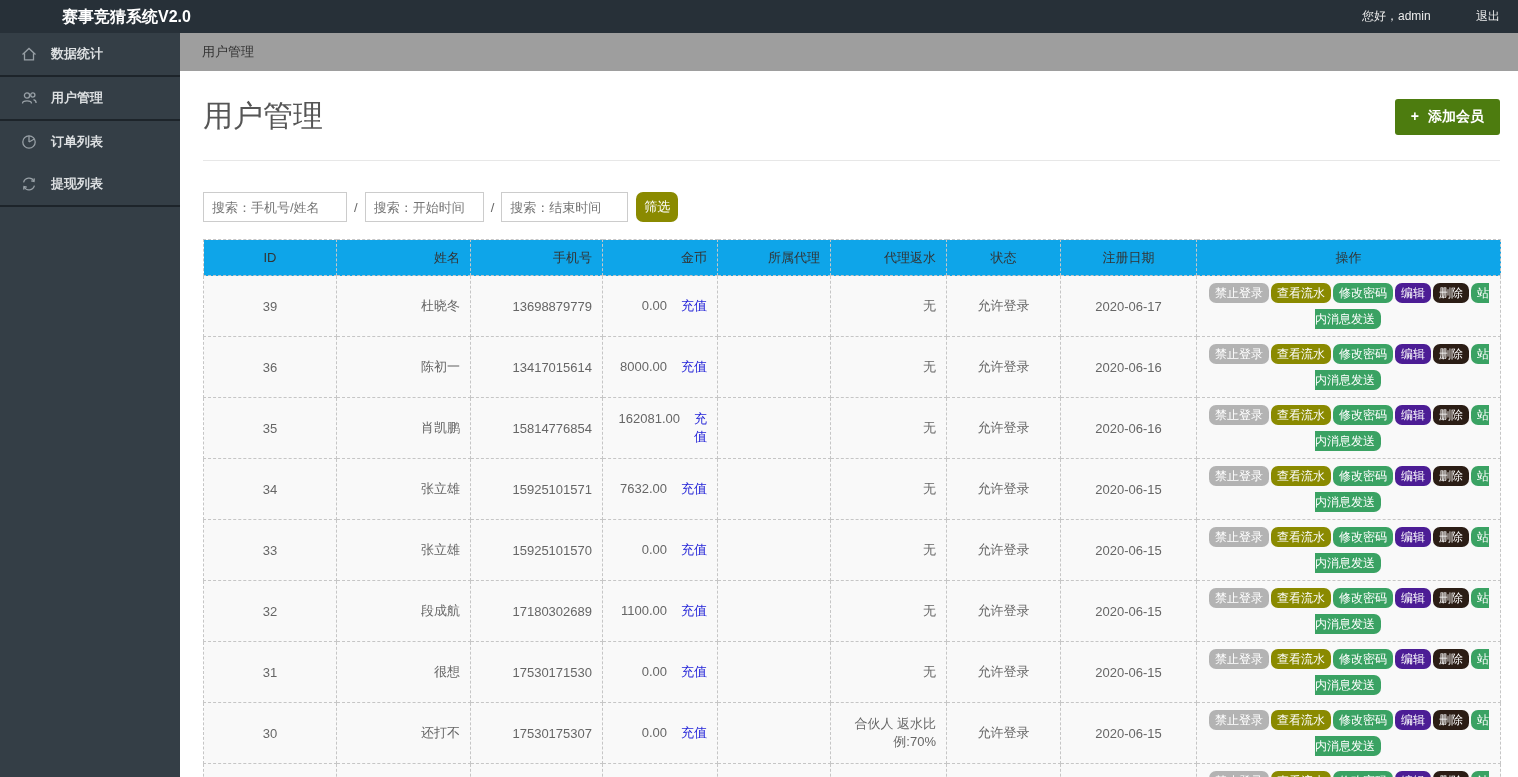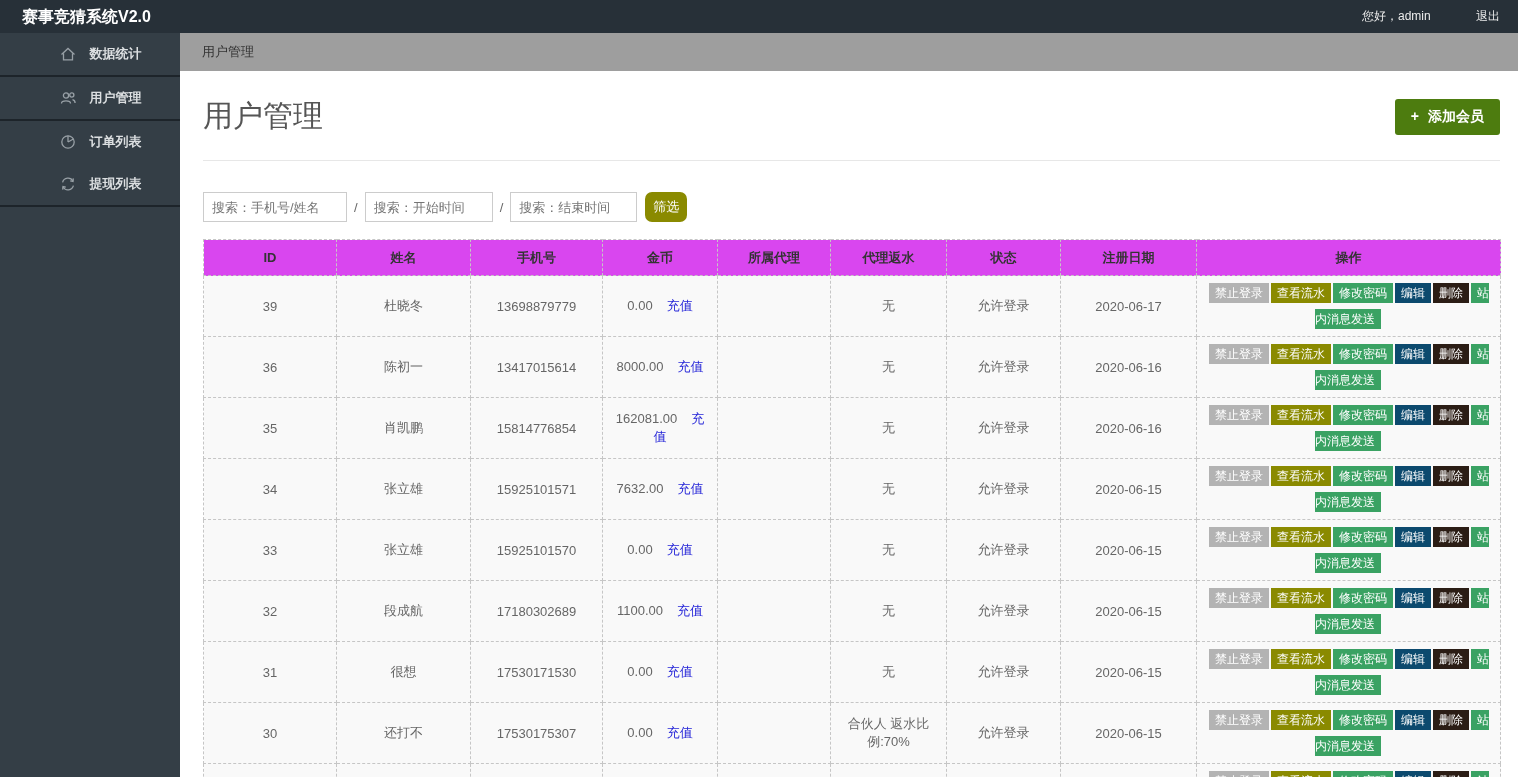--- a/index.html
+++ b/index.html
@@ -3,30 +3,30 @@
 <meta charset="utf-8">
 <style>
   * { margin:0; padding:0; box-sizing:border-box; }
   html,body { width:1518px; height:777px; overflow:hidden; background:#fff;
               font-family:"Liberation Sans", sans-serif; }
 
   
   .topbar { position:absolute; top:0; left:0; width:1518px; height:33px;
             background:#273038; z-index:5; }
   .logo { float:left; width:180px; height:33px; line-height:33px; padding-left:22px;
-          color:#fff; font-size:16px; font-weight:bold; }
+          color:#fff; font-size:16px; font-weight:bold;margin-left:40px; }
   .topbar-right { float:right; height:33px; line-height:33px; color:#ececec; font-size:12px; }
   .greeting { margin-right:42px; }
   .logout { margin-right:18px; color:#ececec; text-decoration:none; cursor:pointer; }
 
   
   .sidebar { position:absolute; top:33px; left:0; width:180px; height:744px;
              background:#343e46; }
   .nav-item { padding:12px 0 12px 20px; color:#dcdfe1; font-size:13px; font-weight:bold;
-              display:flex; align-items:center; cursor:pointer;justify-content:center; }
+              display:flex; align-items:center; cursor:pointer; }
   .nav-item.divider { border-bottom:2px solid #1d242a; }
   .nav-icon { width:18px; height:18px; margin-right:13px; display:inline-block; }
   .nav-icon svg { display:block; }
 
   
   .main { position:absolute; top:33px; left:180px; width:1338px; height:744px; background:#fff; }
   .breadcrumb-bar { height:38px; background:#9e9e9e; line-height:38px; padding-left:22px;
                     font-size:13px; color:#333; }
   .content { padding:0 18px 0 23px; }
 
@@ -34,43 +34,43 @@
   .page-title { font-size:30px; font-weight:400; color:#555; }
   .add-btn { background:#4d7c0f; color:#fff; font-size:14px; font-weight:bold;
              border:none; border-radius:3px; padding:9px 16px; cursor:pointer; }
   .add-btn .plus { font-weight:bold; margin-right:9px; }
 
   hr.rule { border:none; border-top:1px solid #e7e7e7; margin:23px 0 0; }
 
   .search-bar { display:flex; align-items:center; margin-top:31px; }
   .search-bar input { height:30px; border:1px solid #ccc; padding:0 8px; font-size:13px;
                       color:#666; outline:none; font-family:"Liberation Sans",sans-serif; }
-  .in-name { width:144px; } .in-start { width:128px; } .in-end { width:127px; }
+  .in-name { width:144px; } .in-start { width:119px; } .in-end { width:127px; }
   .slash { color:#666; font-size:13px; margin:0 7px; }
   .filter-btn { background:#8a8a00; color:#fff; font-size:13px; border:none;
                 border-radius:7px; padding:6px 8px; margin-left:8px; cursor:pointer; }
 
   
   table.users { width:1297px; border-collapse:collapse; margin-top:17px; font-size:13px;
                 table-layout:fixed; }
-  .users th { background:#d946ef; border:1px dashed #c6c6c6; height:36px; color:#333;
-              font-weight:bold; padding:0 10px; }
+  .users th { background:#0ea5e9; border:1px dashed #c6c6c6; height:36px; color:#333;
+              font-weight:normal; padding:0 10px; }
   .users td { background:#f9f9f9; border:1px dashed #c6c6c6; height:52px; color:#666;
               padding:4px 10px; vertical-align:middle; }
-  .al { text-align:center; } .ac { text-align:center; }
+  .al { text-align:right; } .ac { text-align:center; }
   .recharge { color:#2525d8; text-decoration:none; margin-left:14px; cursor:pointer; }
 
   td.actions { text-align:center; line-height:25px; padding:4px 7px; }
-  .abtn { display:inline; padding:3px 6px; border-radius:0; color:#fff; font-size:12px;
+  .abtn { display:inline; padding:3px 6px; border-radius:7px; color:#fff; font-size:12px;
           margin:0 1px; white-space:nowrap; text-decoration:none; cursor:pointer; }
   .abtn.wrapb { white-space:normal; }
   .b-gray  { background:#b3b3b3; }
   .b-olive { background:#8a8a00; }
   .b-green { background:#3aa263;text-align:center; }
-  .b-blue  { background:#0c4a6e;margin-top:8px; }
+  .b-blue  { background:#4c1d95;margin-top:8px; }
   .b-dark  { background:#2b1d15; }
 </style>
 </head>
 <body>
 
 <div class="topbar">
   <div class="logo">赛事竞猜系统V2.0</div>
   <div class="topbar-right">
     <span class="greeting">您好，admin</span>
     <a class="logout">退出</a>

